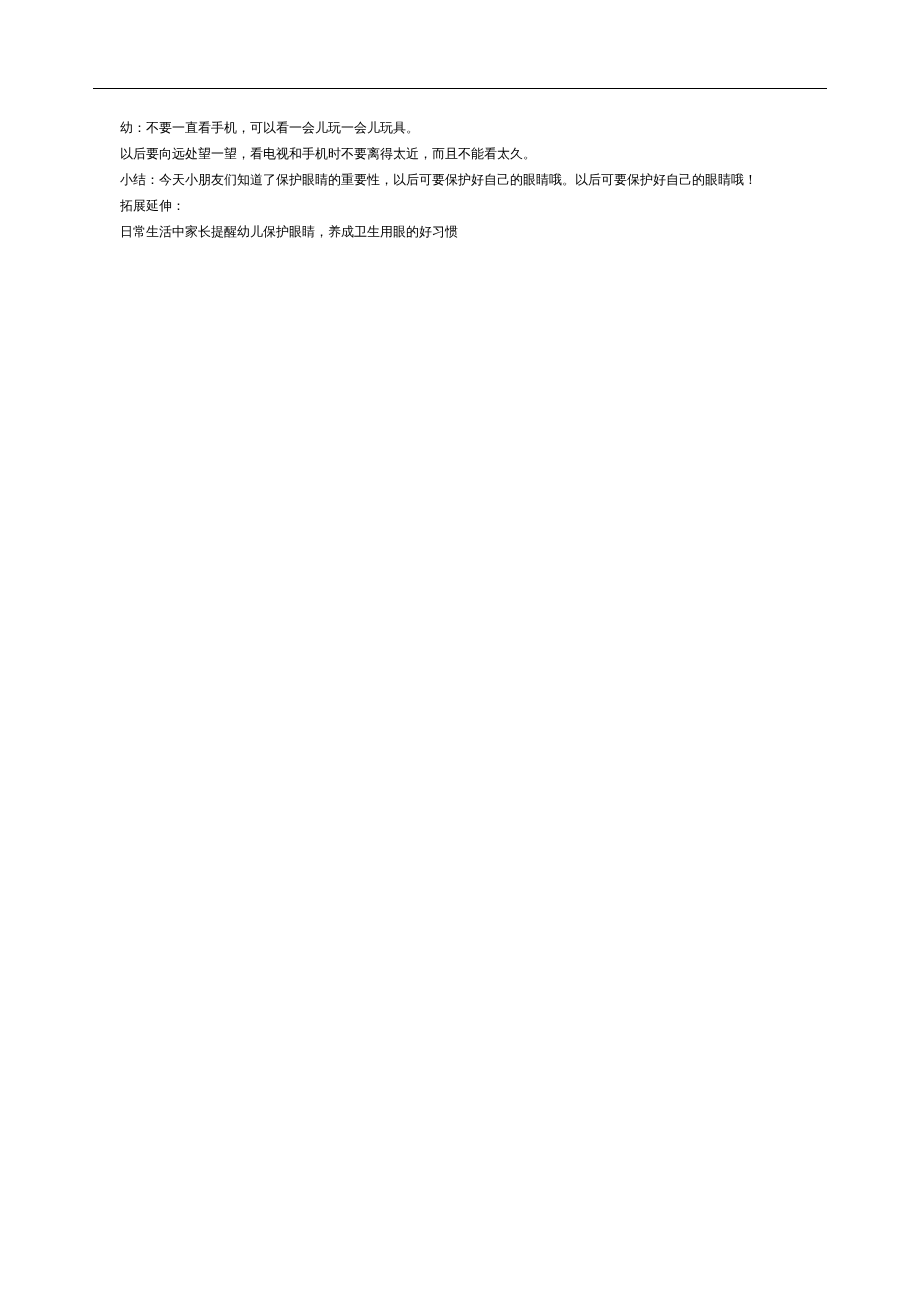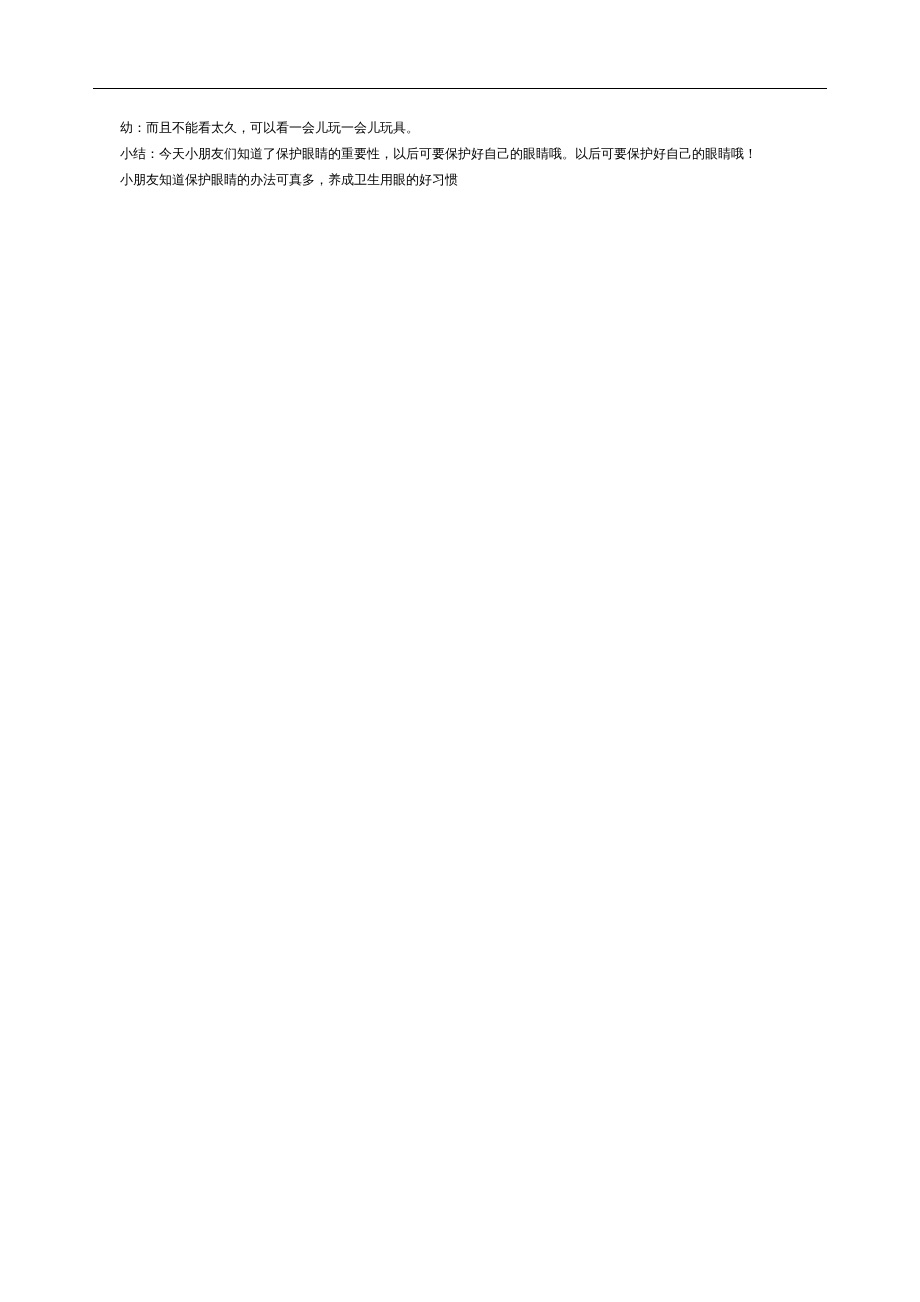--- a/index.html
+++ b/index.html
@@ -33,16 +33,18 @@
     .line {
       display: block;
     }
   </style>
 </head>
 <body>
 
 <div class="horizontal-rule"></div>
 
 <div class="content">
-  <span class="line">幼：而且不能看太久，可以看一会儿玩一会儿玩具。</span>
+  <span class="line">幼：不要一直看手机，可以看一会儿玩一会儿玩具。</span>
+  <span class="line">以后要向远处望一望，看电视和手机时不要离得太近，而且不能看太久。</span>
   <span class="line">小结：今天小朋友们知道了保护眼睛的重要性，以后可要保护好自己的眼睛哦。以后可要保护好自己的眼睛哦！</span>
-  <span class="line">小朋友知道保护眼睛的办法可真多，养成卫生用眼的好习惯</span>
+  <span class="line">拓展延伸：</span>
+  <span class="line">日常生活中家长提醒幼儿保护眼睛，养成卫生用眼的好习惯</span>
 </div>
 
 </body></html>

